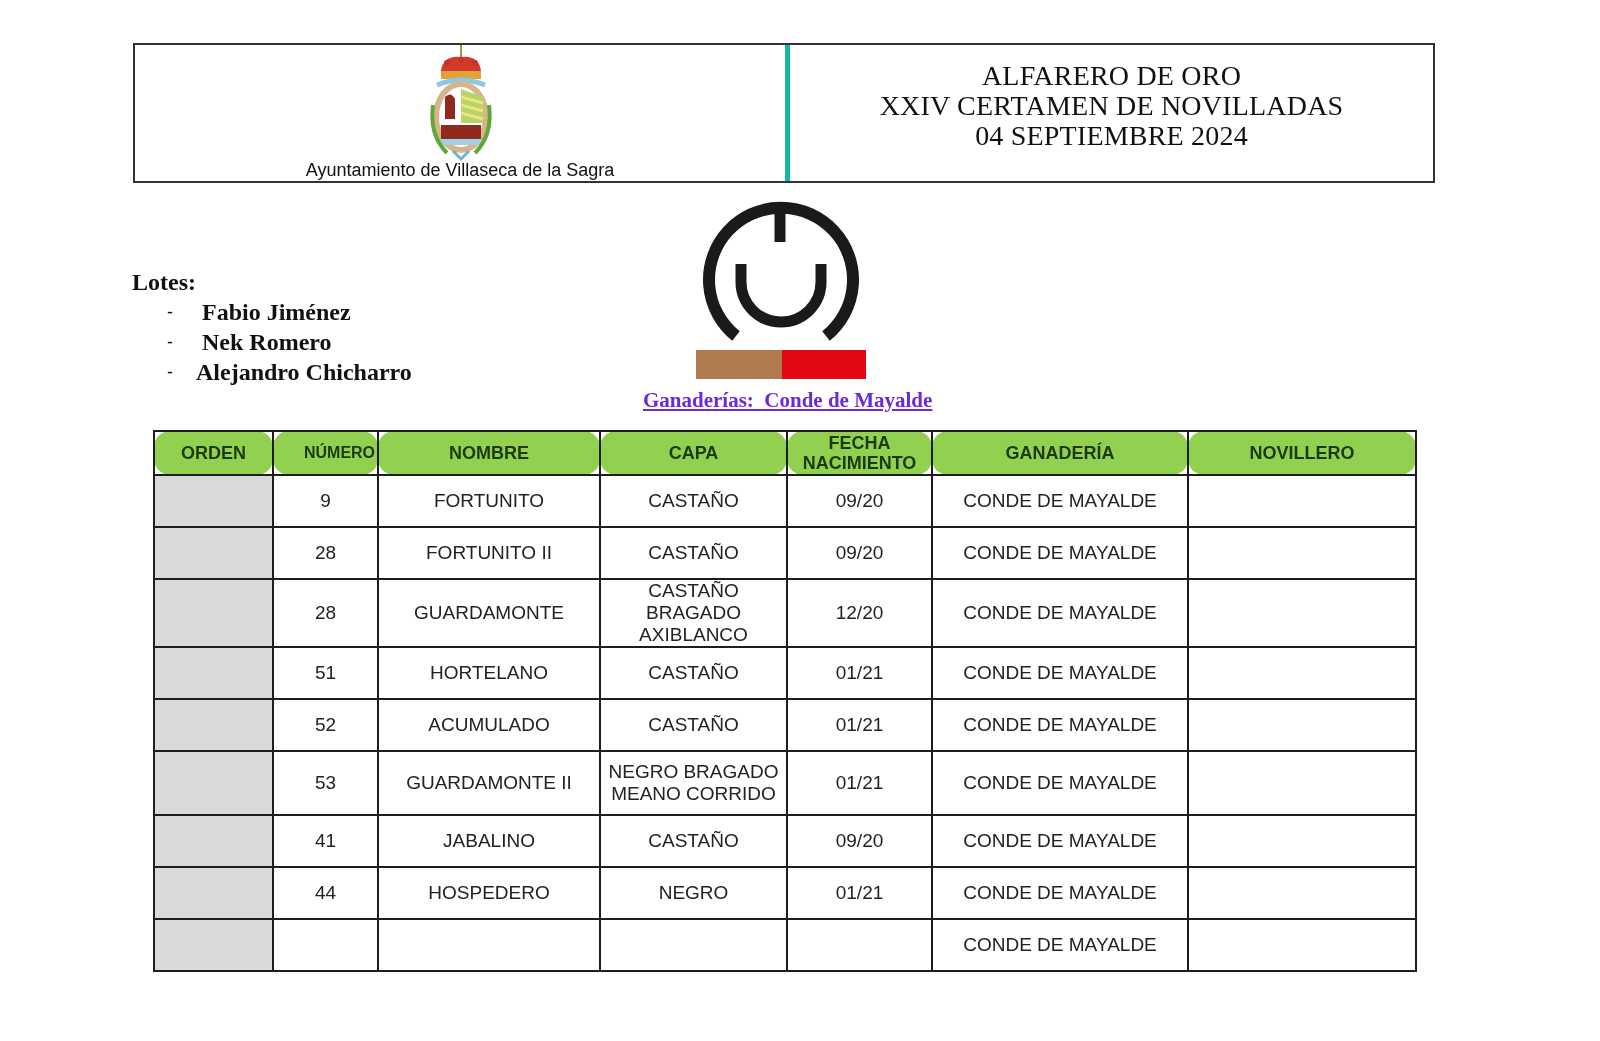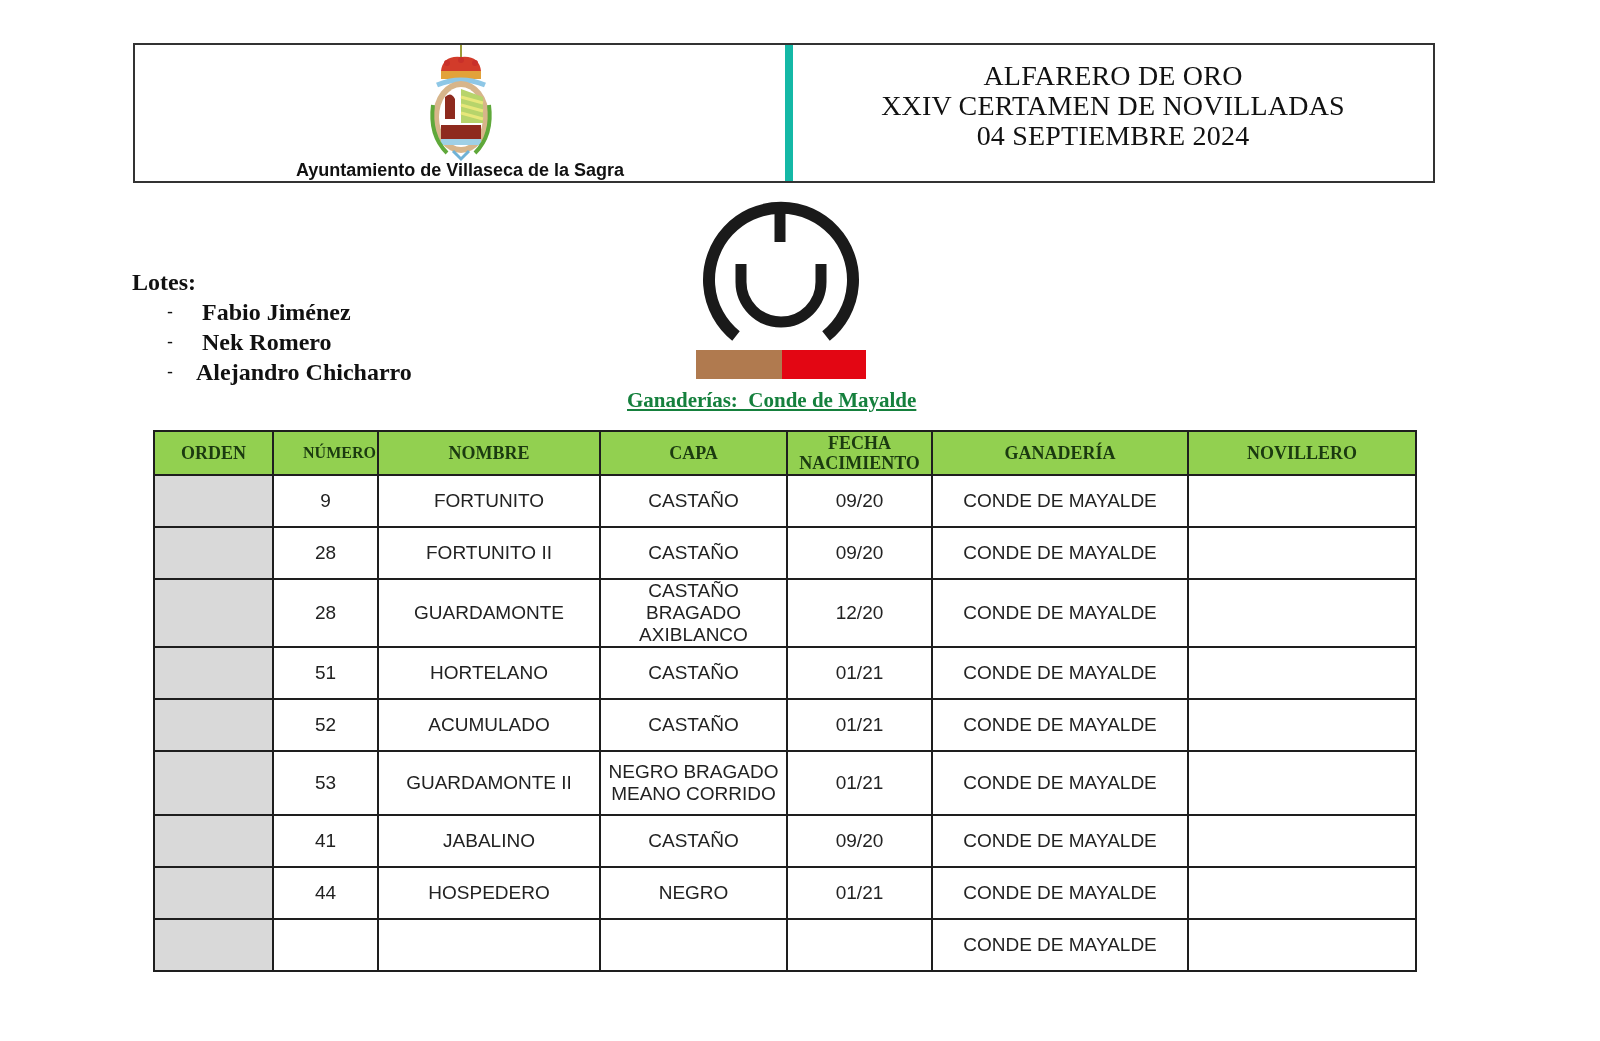--- a/index.html
+++ b/index.html
@@ -1,37 +1,37 @@
 <!DOCTYPE html>
 <html><head>
 <meta charset="utf-8">
 <style>
   html, body { margin: 0; padding: 0; background: #ffffff; }
   body { width: 1600px; height: 1041px; position: relative; overflow: hidden; font-family: "Liberation Serif", serif; color: #111; }
 
   .header-box { position: absolute; left: 133px; top: 43px; width: 1302px; height: 140px; border: 2px solid #333; box-sizing: border-box; display: flex; }
-  .header-left { width: 650px; border-right: 8px solid #14b8a6; position: relative; font-weight: bold; }
+  .header-left { width: 650px; border-right: 5px solid #14b8a6; position: relative; }
   .header-right { flex: 1; display: flex; flex-direction: column; align-items: center; justify-content: center; padding-bottom: 14px; }
   .title-line { font-family: "Liberation Serif", serif; font-size: 28px; line-height: 30px; color: #111; letter-spacing: 0.2px; }
 
   .coat { position: absolute; left: 290px; top: 0; width: 72px; height: 118px; }
   .town-name { position: absolute; left: 0; right: 0; bottom: 0; text-align: center; font-family: "Liberation Sans", sans-serif; font-size: 18px; color: #111; }
 
   .lotes { position: absolute; left: 132px; top: 239px; font-family: "Liberation Serif", serif; font-weight: bold; margin-top: 28px; }
   .lotes-label { font-size: 24px; line-height: 30px; }
   .lotes-item { font-size: 24px; line-height: 30px; display: flex; }
   .lotes-dash { width: 40px; text-align: center; font-weight: normal; margin-left: 18px; font-family: "Liberation Sans", sans-serif; font-size: 18px; }
 
   .brand { position: absolute; left: 696px; top: 198px; width: 170px; height: 182px; }
 
-  .ganaderias { position: absolute; left: 627px; top: 388px; font-family: "Liberation Serif", serif; font-weight: bold; font-size: 21px; text-decoration: underline; white-space: pre; color: #15803d; }
+  .ganaderias { position: absolute; left: 643px; top: 388px; font-family: "Liberation Serif", serif; font-weight: bold; font-size: 21px; text-decoration: underline; white-space: pre; color: #6d28d9; }
 
   table.lots { position: absolute; left: 153px; top: 430px; border-collapse: collapse; width: 1262px; table-layout: fixed; }
   table.lots th, table.lots td { border: 2px solid #1e1e1e; text-align: center; vertical-align: middle; padding: 0; }
-  table.lots th { background: #92d050; font-family: Liberation Serif, serif; font-weight: bold; font-size: 18px; color: #1b3a10; height: 42px; line-height: 20px; }
+  table.lots th { background: #92d050; font-family: Liberation Sans, sans-serif; font-weight: bold; font-size: 18px; color: #1b3a10; height: 42px; line-height: 20px; border-radius: 16px; }
   table.lots th.small { font-size: 16px; padding-left: 28px; }
   table.lots td { font-family: "Liberation Sans", sans-serif; font-size: 19px; color: #222; height: 50px; line-height: 22px; }
   table.lots td.orden { background: #d9d9d9; }
   table.lots tr.tall td { height: 62px; }
 </style>
 </head>
 <body>
 
 <div class="header-box">
   <div class="header-left">

